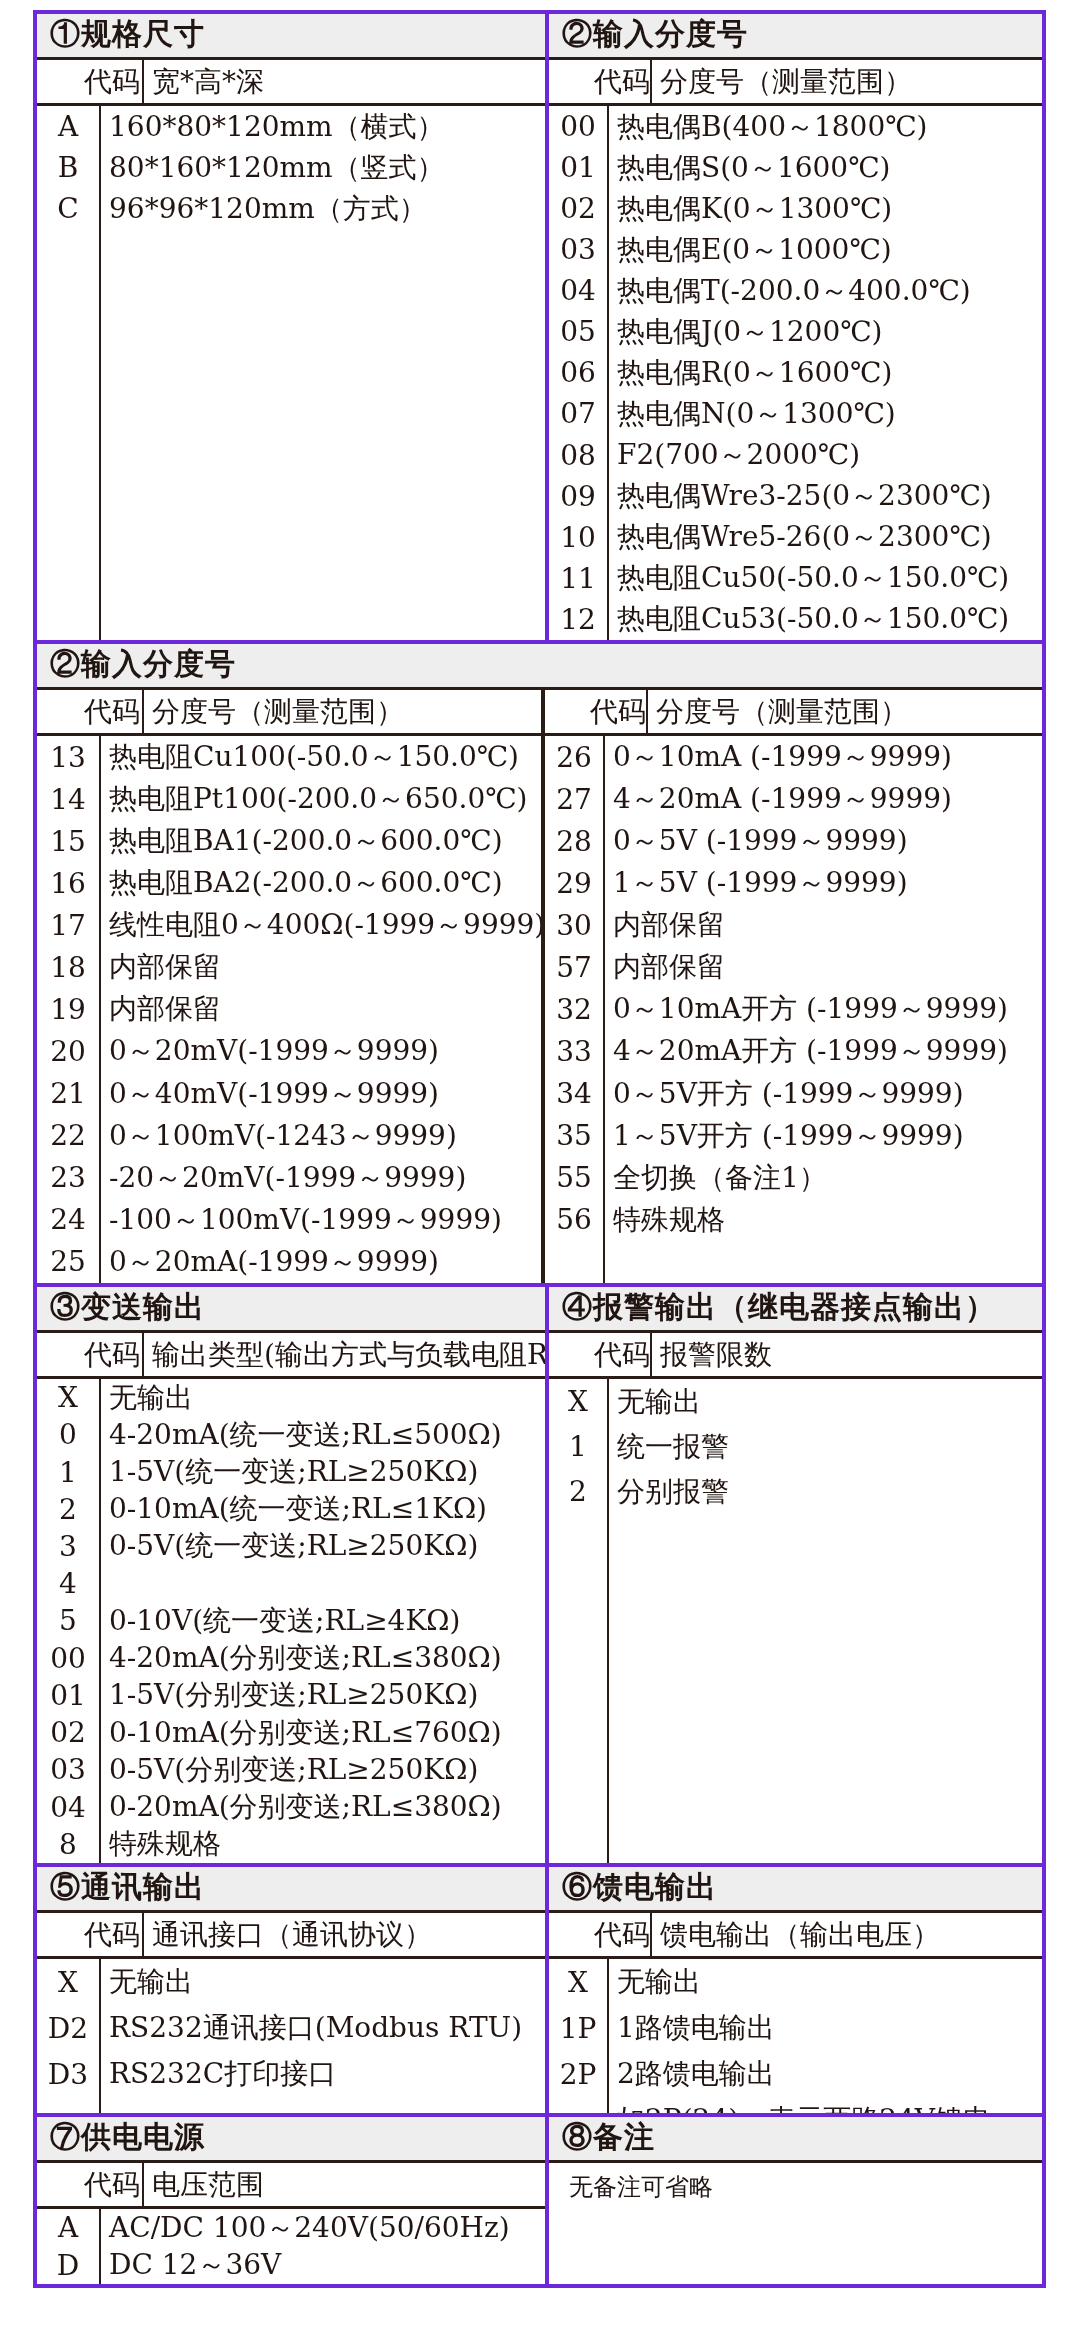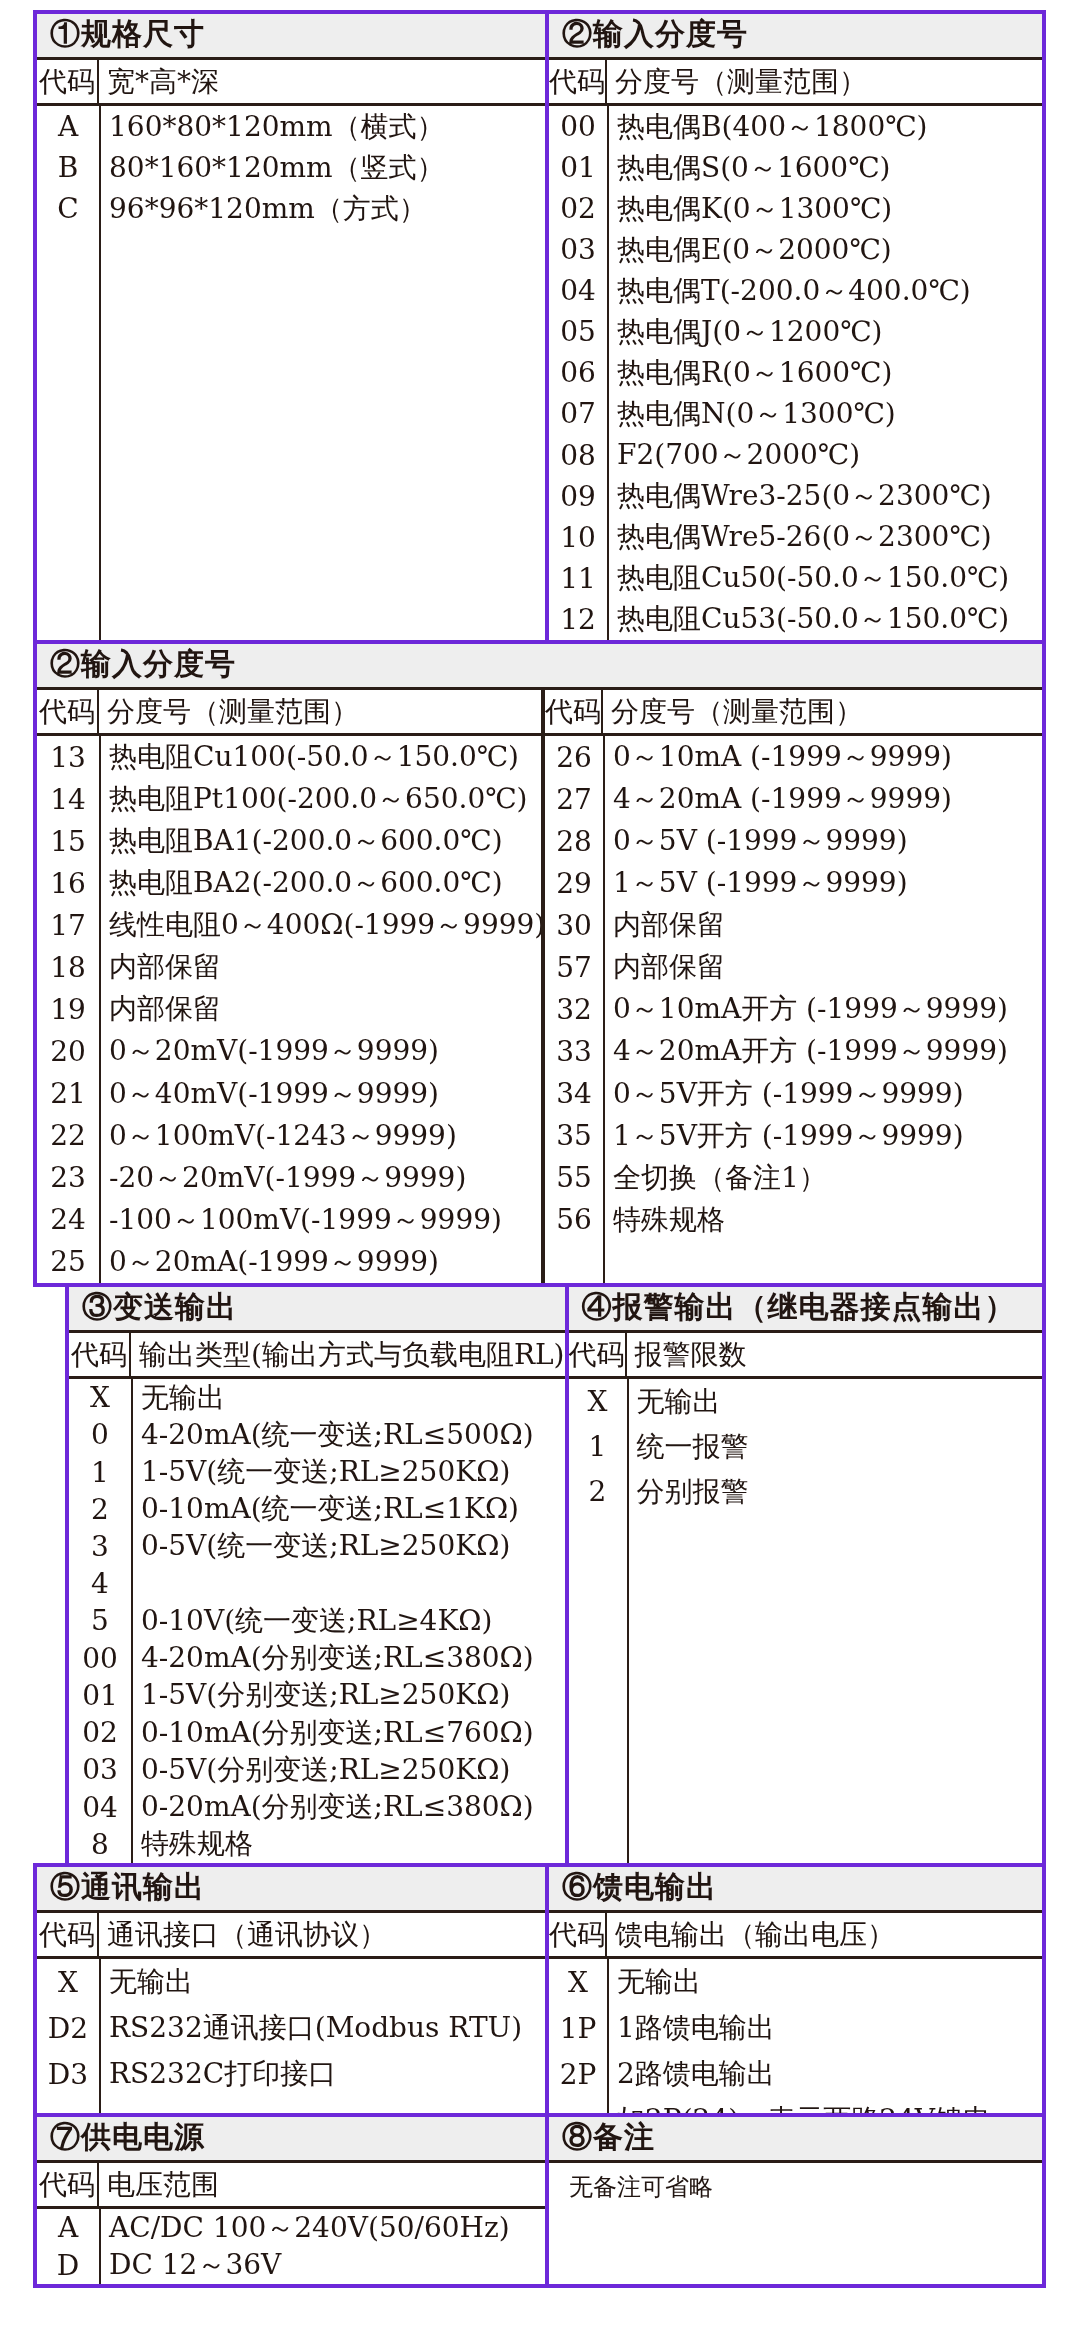--- a/index.html
+++ b/index.html
@@ -25,21 +25,21 @@
   .title{
     flex:0 0 46px;box-sizing:border-box;height:46px;
     background:#eeeeee;border-bottom:3px solid #2a1d17;
     display:flex;align-items:center;padding:0 0 2px 13px;
     font-size:30px;font-weight:bold;letter-spacing:1px;white-space:nowrap;overflow:hidden;
   }
   
   .colhead{
     flex:0 0 46px;box-sizing:border-box;height:46px;
     border-bottom:3px solid #2a1d17;display:flex;align-items:stretch;
-    font-size:28px;white-space:nowrap;overflow:hidden;
+    font-size:28px;white-space:nowrap;overflow:hidden;padding-left:45px;
   }
   .colhead .code{
     display:flex;align-items:center;justify-content:center;
     border-right:2px solid #2a1d17;box-sizing:border-box;
   }
   .colhead .label{flex:1;display:flex;align-items:center;padding-left:8px;overflow:hidden;}
   
   .tbody{flex:1 1 auto;position:relative;overflow:hidden;font-size:28px;}
   .tbody.ruled::after{
     content:"";position:absolute;top:0;bottom:0;width:2px;background:#2a1d17;
@@ -56,21 +56,21 @@
   .rhfix46 .row{height:46px;}
   .rhfix45 .row{height:45px;}
   
   .twocol{flex:1 1 auto;display:flex;align-items:stretch;}
   .half{display:flex;flex-direction:column;box-sizing:border-box;}
   .half.lefthalf{width:508px;border-right:4px solid #2a1d17;}
   .half.righthalf{flex:1;}
   
   .h-band1{height:634px;}
   .h-band2{height:647px;}
-  .h-band3{height:584px;margin-left:32px;}
+  .h-band3{height:584px;}
   .h-band4{height:254px;}
   .h-band5{height:175px;}
   
   .note{padding:8px 20px;font-size:24px;}
 </style>
 </head>
 <body>
 
 <div class="wrap">
 
@@ -117,21 +117,21 @@
             <div class="label">热电偶S(0～1600℃)</div>
           </div>
 
           <div class="row">
             <div class="code">02</div>
             <div class="label">热电偶K(0～1300℃)</div>
           </div>
 
           <div class="row">
             <div class="code">03</div>
-            <div class="label">热电偶E(0～2000℃)</div>
+            <div class="label">热电偶E(0～1000℃)</div>
           </div>
 
           <div class="row">
             <div class="code">04</div>
             <div class="label">热电偶T(-200.0～400.0℃)</div>
           </div>
 
           <div class="row">
             <div class="code">05</div>
             <div class="label">热电偶J(0～1200℃)</div>

